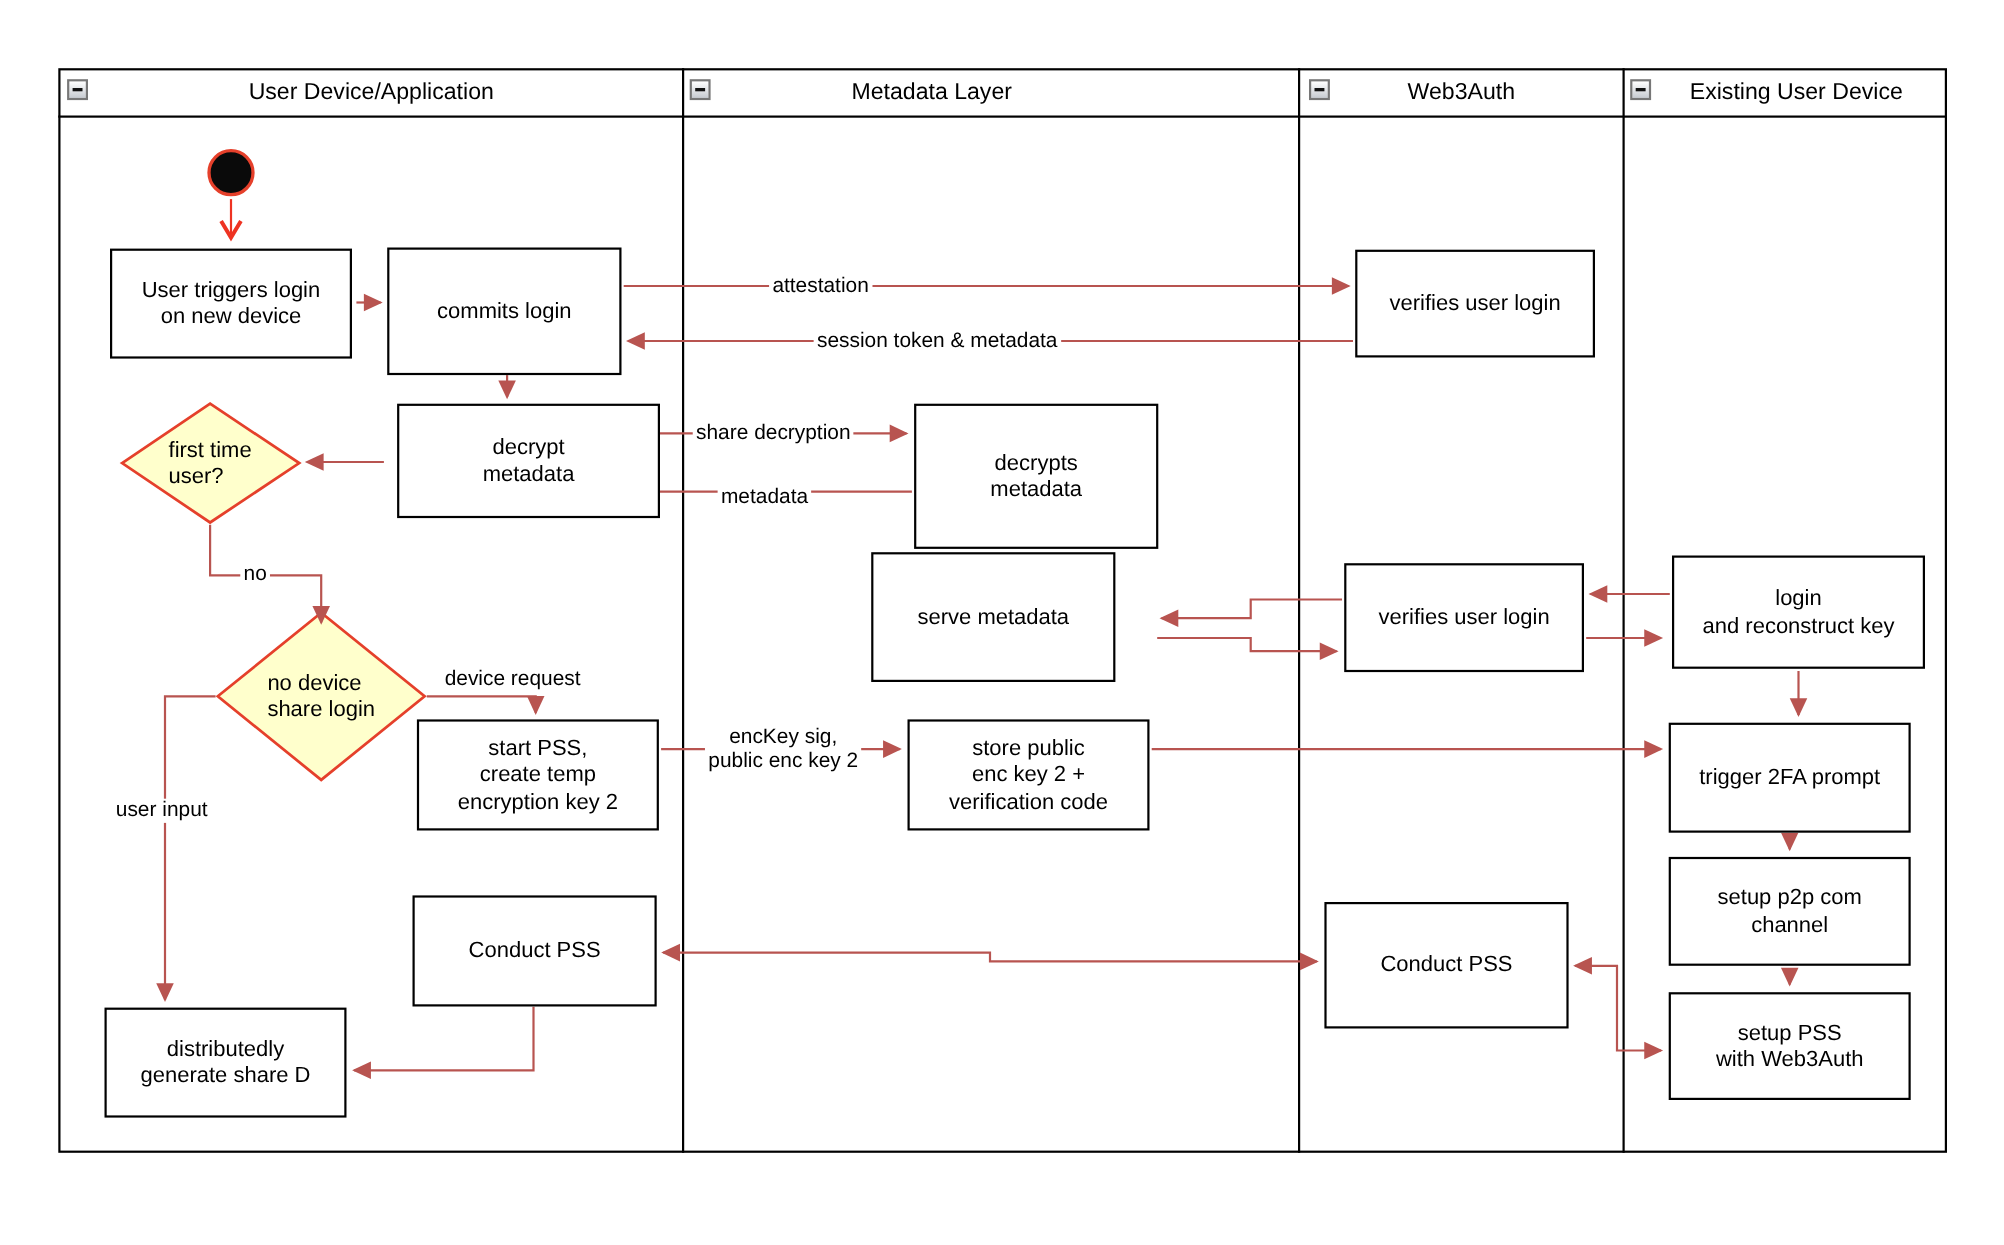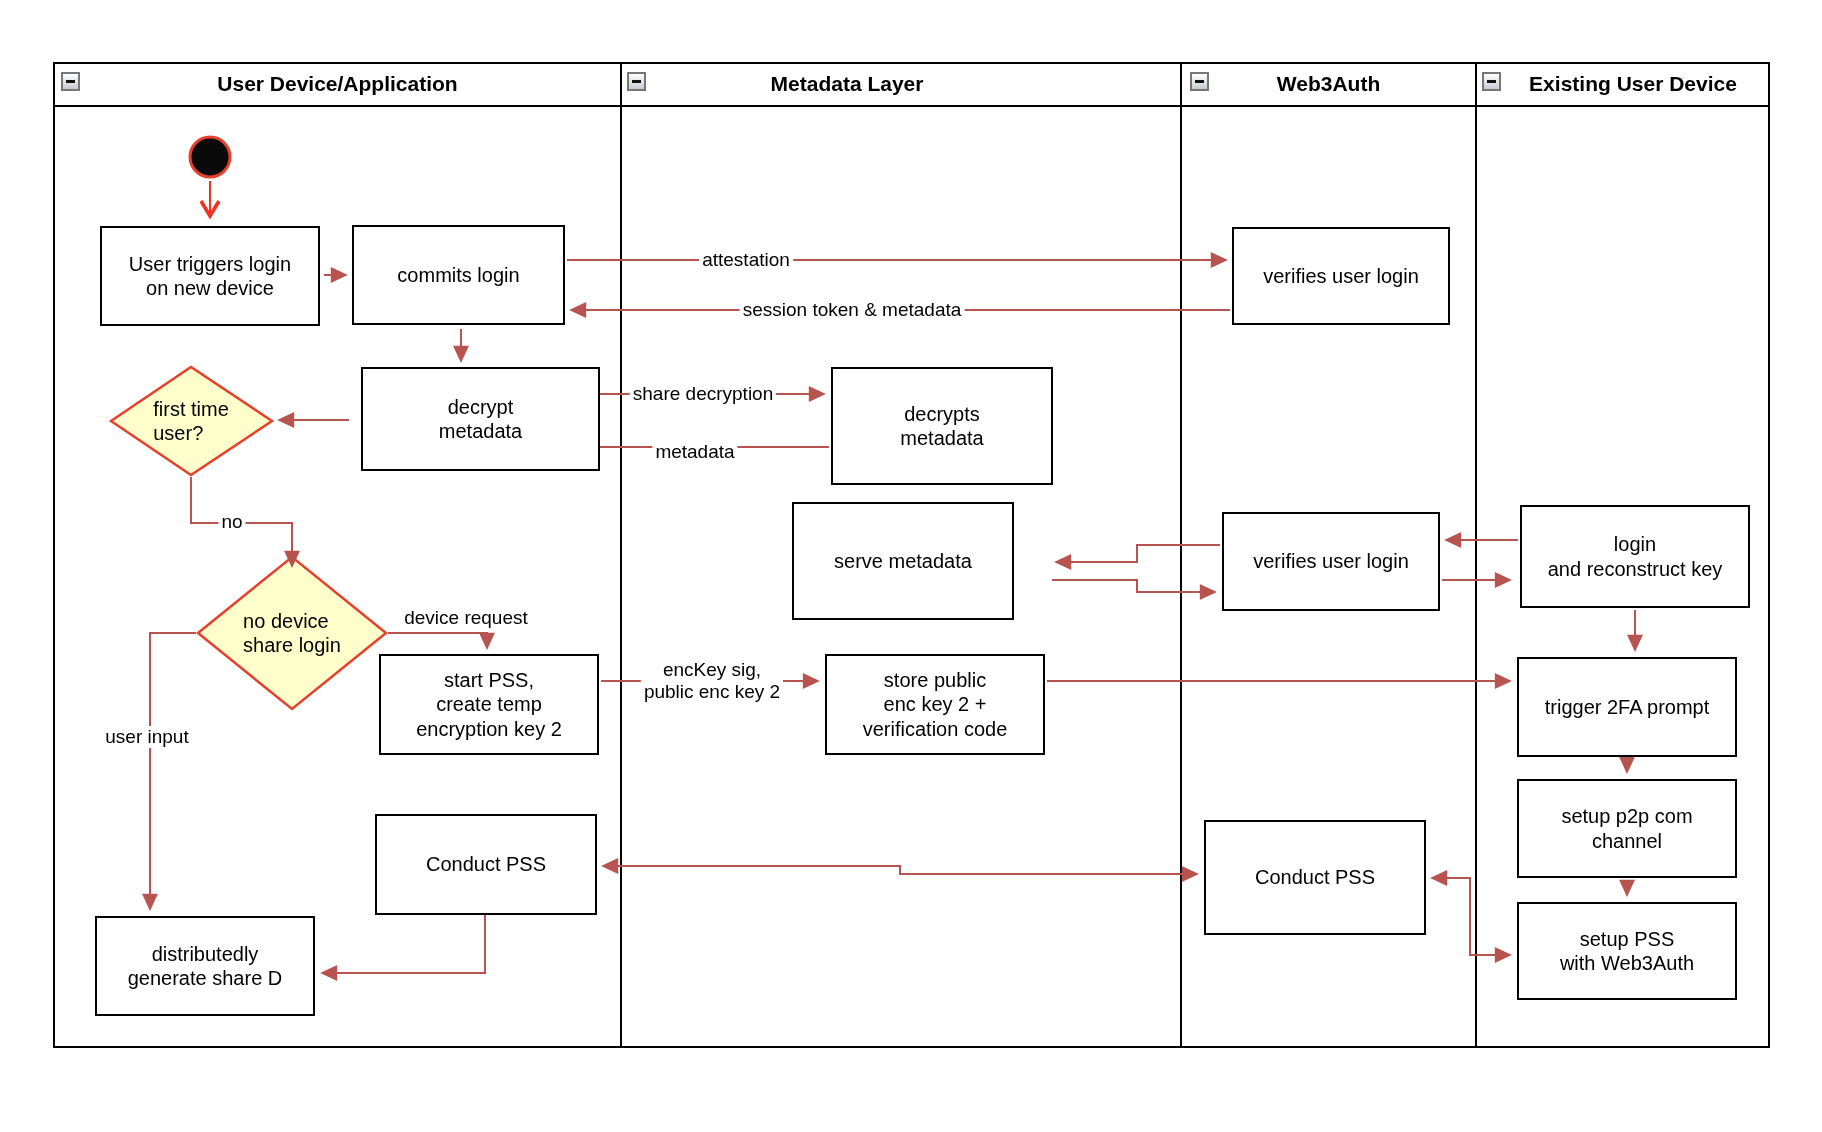--- a/index.html
+++ b/index.html
@@ -5,21 +5,21 @@
   html,body{margin:0;padding:0;background:#ffffff;}
   body{width:1822px;height:1132px;position:relative;overflow:hidden;
        font-family:"Liberation Sans","DejaVu Sans",sans-serif;color:#000;}
 
   .frame{position:absolute;left:53px;top:62px;width:1717px;height:986px;
          border:2px solid #000;box-sizing:border-box;background:#fff;}
   .vline{position:absolute;top:62px;height:986px;width:2px;background:#000;}
   .hline{position:absolute;left:53px;top:105px;width:1717px;height:2px;background:#000;}
 
   .lane-title{position:absolute;top:62px;height:44px;display:flex;
-              align-items:center;justify-content:center;font-weight:bold;
+              align-items:center;justify-content:center;font-weight:normal;
               font-size:21px;letter-spacing:0;}
   .collapse{position:absolute;top:72px;width:19px;height:19px;box-sizing:border-box;
             border:2px solid #777;background:linear-gradient(#ffffff,#c7cbd1);
             display:flex;align-items:center;justify-content:center;}
   .collapse .minus-bar{width:9px;height:3px;background:#111;}
 
   svg.wires{position:absolute;left:0;top:0;width:1822px;height:1132px;pointer-events:none;}
 
   .node{position:absolute;box-sizing:border-box;border:2px solid #000;background:#fff;
         display:flex;align-items:center;justify-content:center;text-align:center;
@@ -94,30 +94,30 @@
     <path d="M1518,540 L1446,540" marker-end="url(#ah)"></path>
     <path d="M1442,580 L1510,580" marker-end="url(#ah)"></path>
     <path d="M603,866 L900,866 L900,874 L1197,874" marker-start="url(#ah)" marker-end="url(#ah)"></path>
     <path d="M1432,878 L1470,878 L1470,955 L1510,955" marker-start="url(#ah)" marker-end="url(#ah)"></path>
     <path d="M485,915 L485,973 L322,973" marker-end="url(#ah)"></path>
   </g>
 </svg>
 
 <div class="node" style="left:100px;top:226px;width:220px;height:100px"><span>User triggers login
 on new device</span></div>
-<div class="node" style="left:352px;top:225px;width:213px;height:100px"><span>commits login</span></div>
+<div class="node" style="left:352px;top:225px;width:213px;height:116px"><span>commits login</span></div>
 <div class="node" style="left:361px;top:367px;width:239px;height:104px"><span>decrypt
 metadata</span></div>
 <div class="node" style="left:379px;top:654px;width:220px;height:101px"><span>start PSS,
 create temp
 encryption key 2</span></div>
 <div class="node" style="left:375px;top:814px;width:222px;height:101px"><span>Conduct PSS</span></div>
 <div class="node" style="left:95px;top:916px;width:220px;height:100px"><span>distributedly
 generate share D</span></div>
-<div class="node" style="left:831px;top:367px;width:222px;height:118px"><span>decrypts
+<div class="node" style="left:831px;top:367px;width:222px;height:132px"><span>decrypts
 metadata</span></div>
 <div class="node" style="left:792px;top:502px;width:222px;height:118px"><span>serve metadata</span></div>
 <div class="node" style="left:825px;top:654px;width:220px;height:101px"><span>store public
 enc key 2 +
 verification code</span></div>
 <div class="node" style="left:1232px;top:227px;width:218px;height:98px"><span>verifies user login</span></div>
 <div class="node" style="left:1222px;top:512px;width:218px;height:99px"><span>verifies user login</span></div>
 <div class="node" style="left:1204px;top:820px;width:222px;height:115px"><span>Conduct PSS</span></div>
 <div class="node" style="left:1520px;top:505px;width:230px;height:103px"><span>login
 and reconstruct key</span></div>

